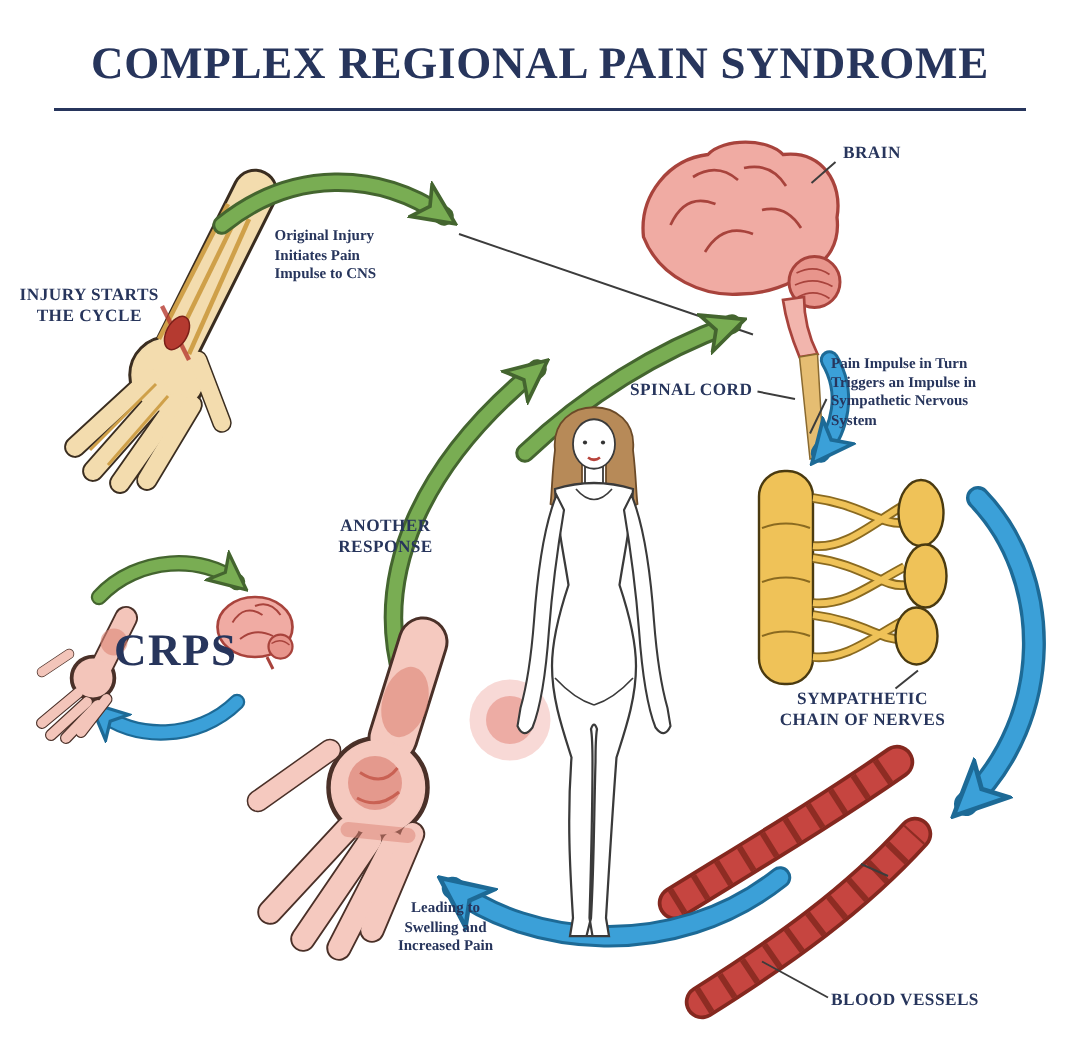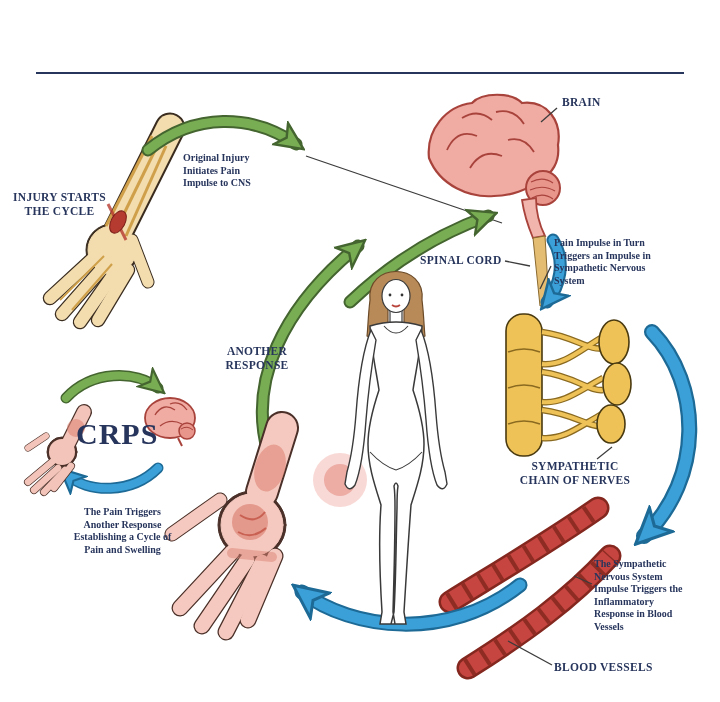--- a/index.html
+++ b/index.html
@@ -228,20 +228,21 @@
     <g>
       <line class="leader" stroke-width="1.3" x1="557" y1="108" x2="541" y2="122"></line>
       <line class="leader" stroke-width="1.3" x1="505" y1="261" x2="530" y2="266"></line>
       <line class="leader" stroke-width="1.3" x1="551" y1="266" x2="540" y2="289"></line>
       <line class="leader" stroke-width="1.3" x1="597" y1="459" x2="612" y2="447"></line>
       <line class="leader" stroke-width="1.3" x1="592" y1="584" x2="574" y2="576"></line>
       <line class="leader" stroke-width="1.3" x1="552" y1="665" x2="508" y2="641"></line>
     </g>
   </svg>
 
+  <div class="title">COMPLEX REGIONAL PAIN SYNDROME</div>
   <div class="title-rule"></div>
 
   <div class="lbl caps tc" style="left:2px;top:190px;width:115px;">INJURY STARTS
 THE CYCLE</div>
 
   <div class="lbl small" style="left:183px;top:152px;width:110px;">Original Injury
 Initiates Pain
 Impulse to CNS</div>
 
   <div class="lbl caps" style="left:562px;top:95px;">BRAIN</div>
@@ -254,27 +255,20 @@
 System</div>
 
   <div class="lbl caps tc" style="left:208px;top:312px;width:98px;margin-top:32px;">ANOTHER
 RESPONSE</div>
 
   <div class="lbl caps tc" style="left:496px;top:459px;width:158px;">SYMPATHETIC
 CHAIN OF NERVES</div>
 
   <div class="lbl crps-big" style="left:76px;top:415px;">CRPS</div>
 
-  <div class="lbl small tc" style="left:50px;top:506px;width:145px;">The Pain Triggers
-Another Response
-Establishing a Cycle of
-Pain and Swelling</div>
-
-
-  <div class="lbl small" style="left:594px;top:558px;width:125px;">The Sympathetic
-Nervous System
-Impulse Triggers the
-Inflammatory
-Response in Blood
-Vessels</div>
+
+  <div class="lbl small tc" style="left:238px;top:600px;width:118px;">Leading to
+Swelling and
+Increased Pain</div>
+
 
   <div class="lbl caps" style="left:554px;top:660px;">BLOOD VESSELS</div>
 </div>
 
 </body></html>

